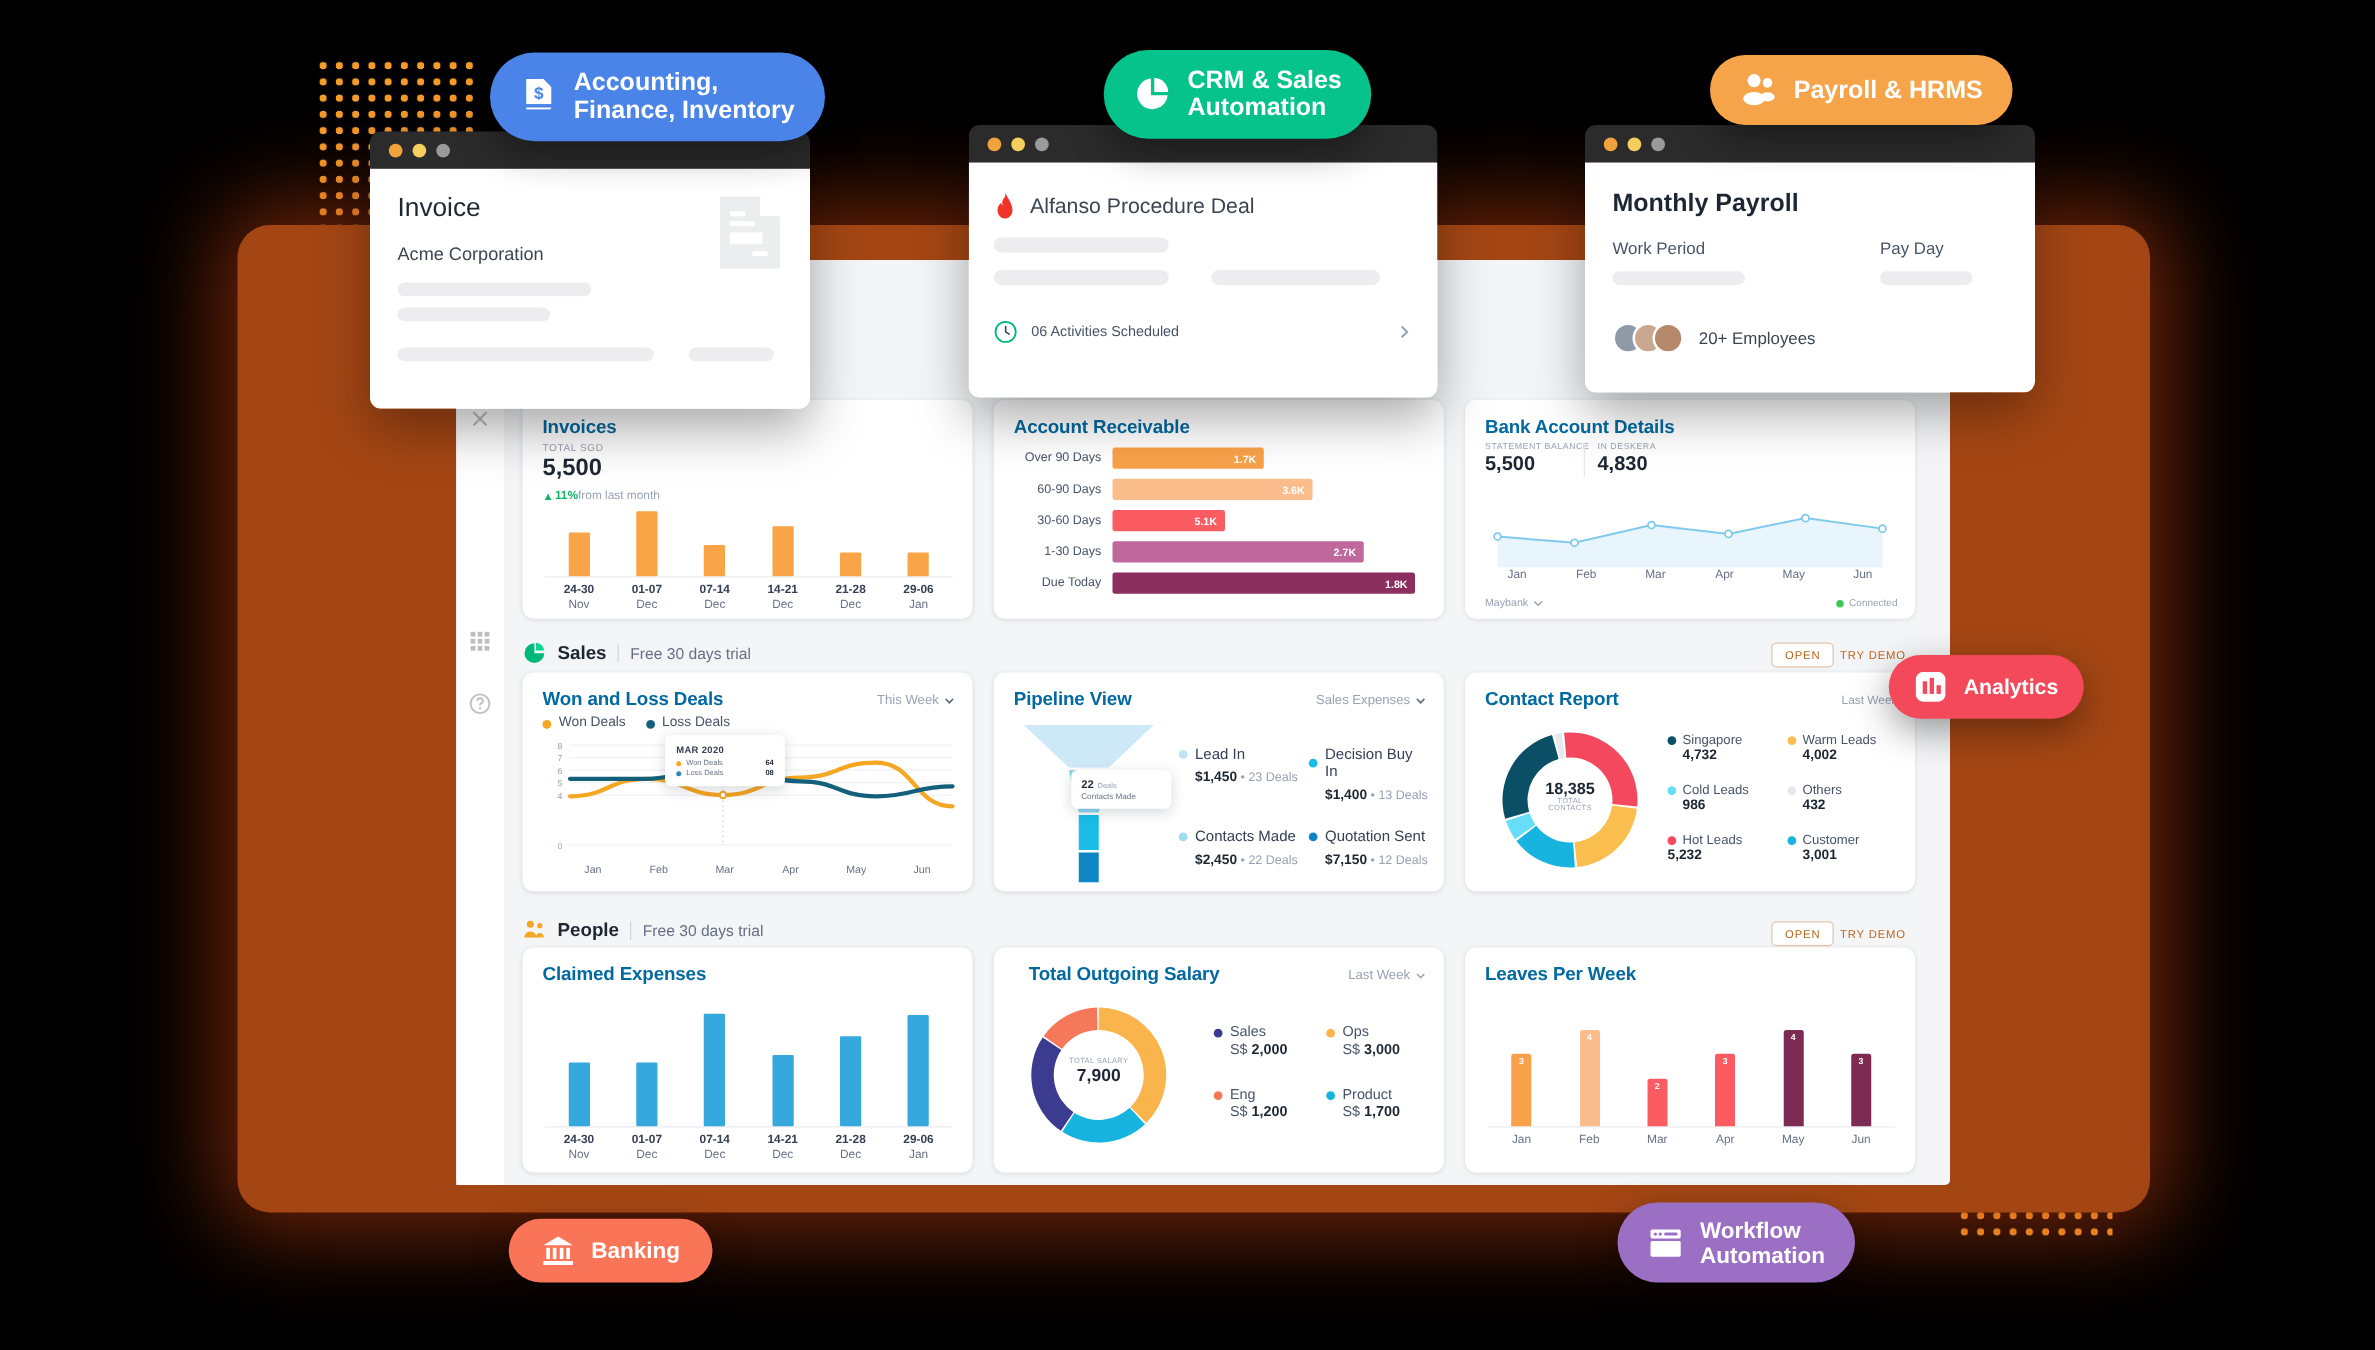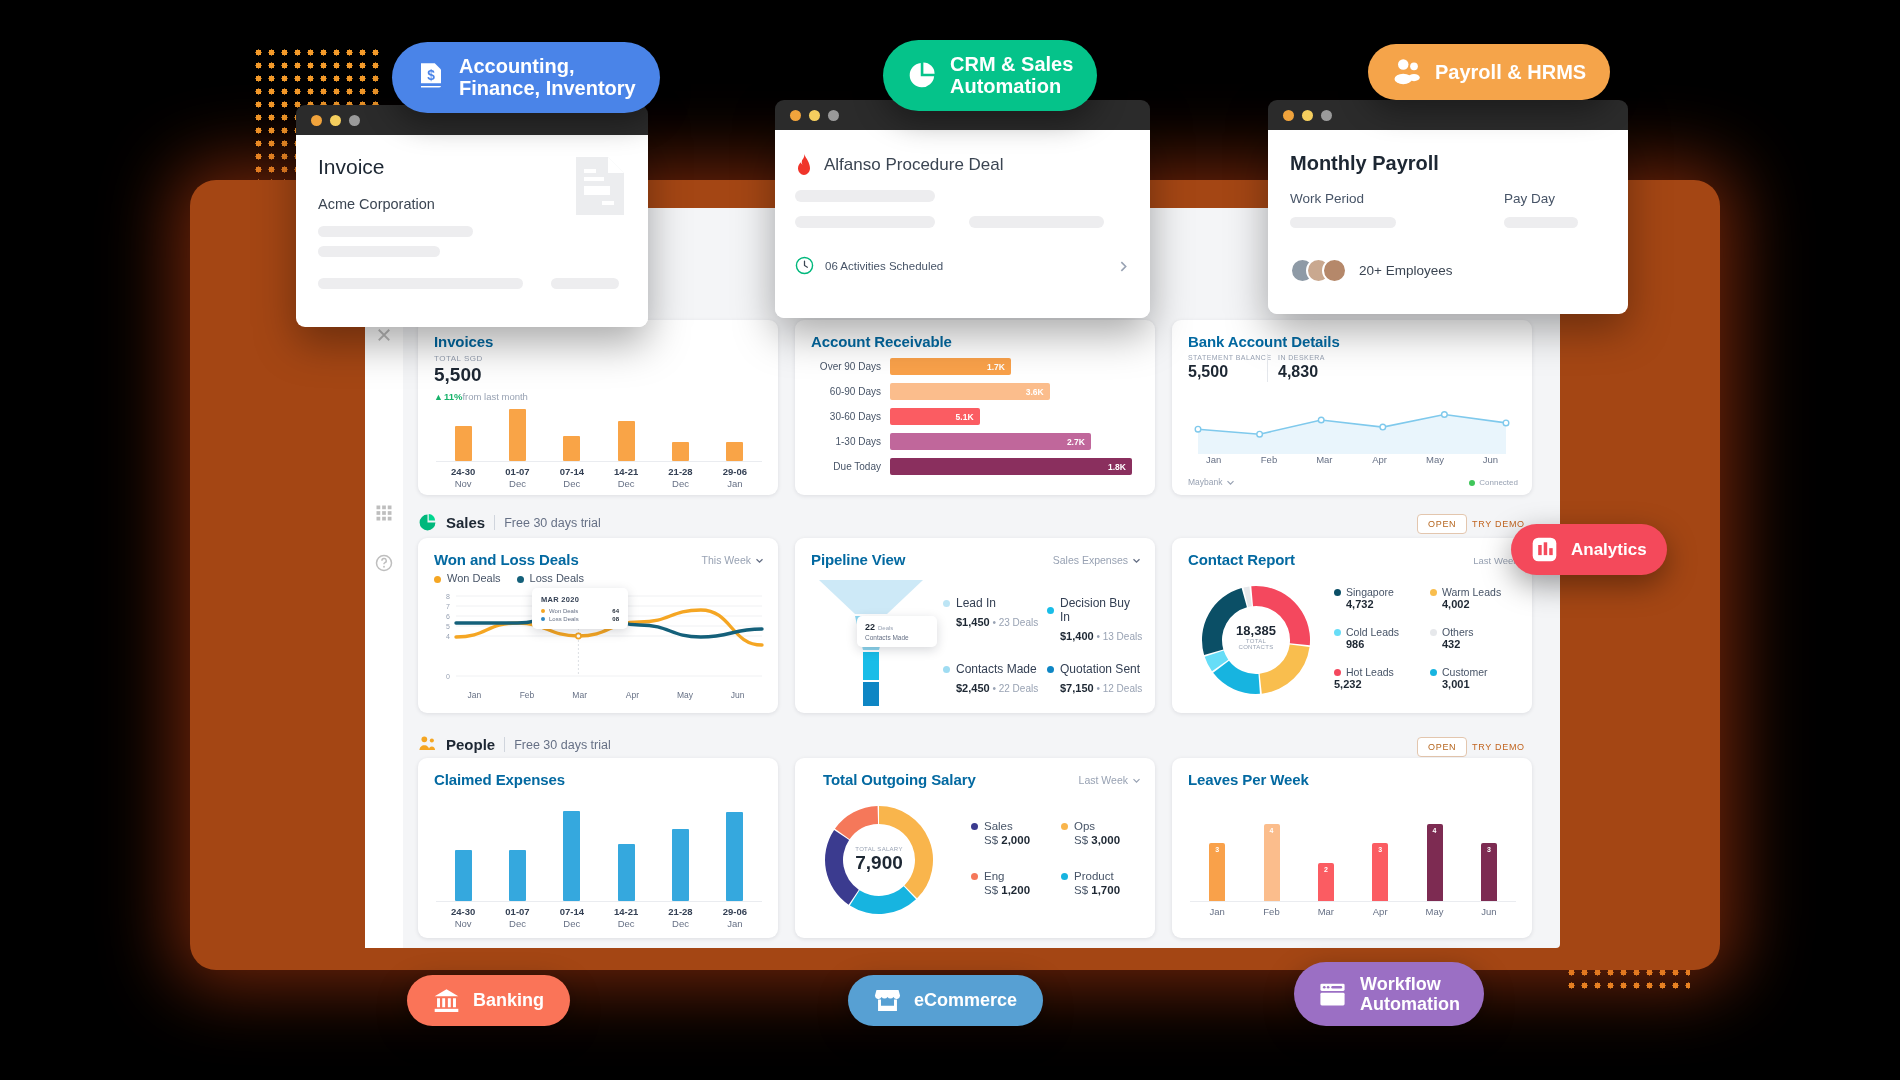--- a/index.html
+++ b/index.html
@@ -483,21 +483,21 @@
         </span>
     </div>
     <svg id="salary-donut" style="position:absolute; left:22px; top:40px;" width="124" height="124" viewBox="0 0 124 124">
         <path d="M62.00 8.00 A54 54 0 0 1 100.04 100.32 L87.36 87.55 A36 36 0 0 0 62.00 26.00 Z" fill="#F9B54C"></path>
         <path d="M99.03 101.31 A54 54 0 0 1 32.85 107.45 L42.56 92.30 A36 36 0 0 0 86.69 88.20 Z" fill="#17B4E0"></path>
         <path d="M31.67 106.67 A54 54 0 0 1 17.14 31.95 L32.09 41.96 A36 36 0 0 0 41.78 91.78 Z" fill="#3B3B8F"></path>
         <path d="M17.94 30.78 A54 54 0 0 1 60.59 8.02 L61.06 26.01 A36 36 0 0 0 32.63 41.19 Z" fill="#F5785A"></path>
       </svg>
     <div style="position:absolute; left:58px; top:88px; width:52px; text-align:center;">
       <div style="font-size:6px; color:#98A2B3; letter-spacing:.3px;">TOTAL SALARY</div>
-      <div style="font-size:19px; font-weight:700; color:#1D2733;">7,900</div>
+      <div style="font-size:14px; font-weight:700; color:#1D2733;">7,900</div>
     </div>
     <div id="salary-legend" style="position:absolute; left:176px; top:62px; width:172px; display:grid; grid-template-columns:1fr 1fr; gap:24px 8px;">
         <div>
           <div style="display:flex;align-items:center;gap:6px">
             <span class="legend-dot" style="background:#3B3B8F"></span>
             <span style="font-size:11.5px;color:#475467">Sales</span>
           </div>
           <div style="margin-left:13px;margin-top:2px;font-size:11.5px;color:#475467">S$ <b style="color:#1D2733">2,000</b></div>
         </div>
         <div>
@@ -706,29 +706,20 @@
           <rect x="3.6" y="10" width="2.6" height="8"></rect>
           <rect x="8.2" y="10" width="2.6" height="8"></rect>
           <rect x="13.2" y="10" width="2.6" height="8"></rect>
           <rect x="17.8" y="10" width="2.6" height="8"></rect>
           <rect x="1.5" y="19.4" width="21" height="2.8"></rect>
         </svg>
     </span>
     <span class="ptxt">Banking</span>
   </div>
 
-  <div class="pill" id="pill-ecommerce" style="left: 848px; top: 975px; font-size: 18px; padding: 12px 26px; background: rgb(87, 160, 211);">
-    <span class="glyph" style="width:27px;height:27px;">
-      <svg viewBox="0 0 24 24">
-          <path d="M2.2 2.6h19.6l1.4 5.2a3.1 3.1 0 0 1-5.9 1 3.1 3.1 0 0 1-5.3 0 3.1 3.1 0 0 1-5.3 0 3.1 3.1 0 0 1-5.9-1z"></path>
-          <path d="M3.6 11.2v10.2h16.8V11.2h-2.6v5.4H6.2v-5.4z"></path>
-        </svg>
-    </span>
-    <span class="ptxt">eCommerce</span>
-  </div>
 
   <div class="pill" id="pill-workflow" style="left: 1294px; top: 962px; font-size: 18px; padding: 12px 24px; background: rgb(155, 111, 196);">
     <span class="glyph" style="width:29px;height:29px;">
       <svg viewBox="0 0 24 24">
           <rect x="2" y="3" width="20" height="6" rx="1.2"></rect>
           <circle cx="5.2" cy="6" r="1.1" fill="#9B6FC4"></circle>
           <circle cx="8.4" cy="6" r="1.1" fill="#9B6FC4"></circle>
           <rect x="11" y="5" width="9" height="2" rx="1" fill="#9B6FC4"></rect>
           <rect x="2" y="10.6" width="20" height="10.4" rx="1.2"></rect>
         </svg>

